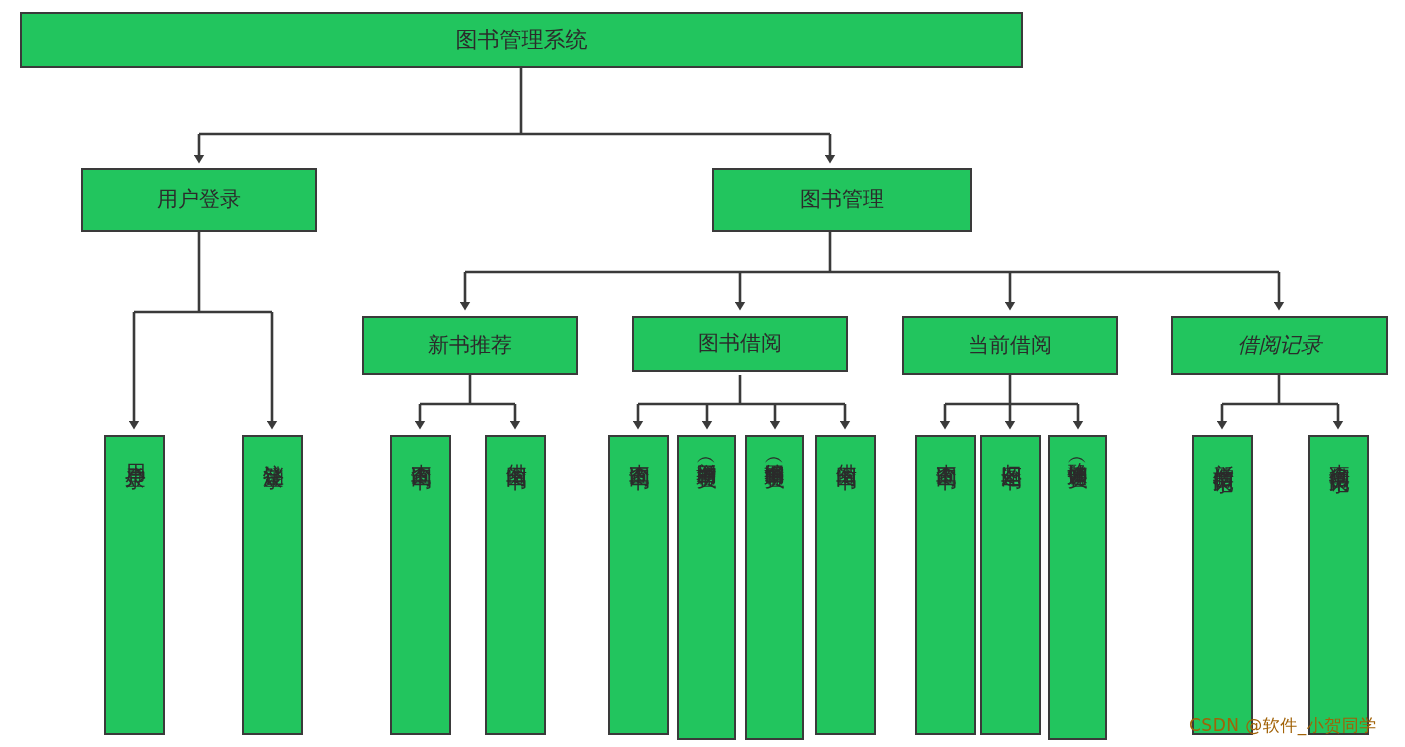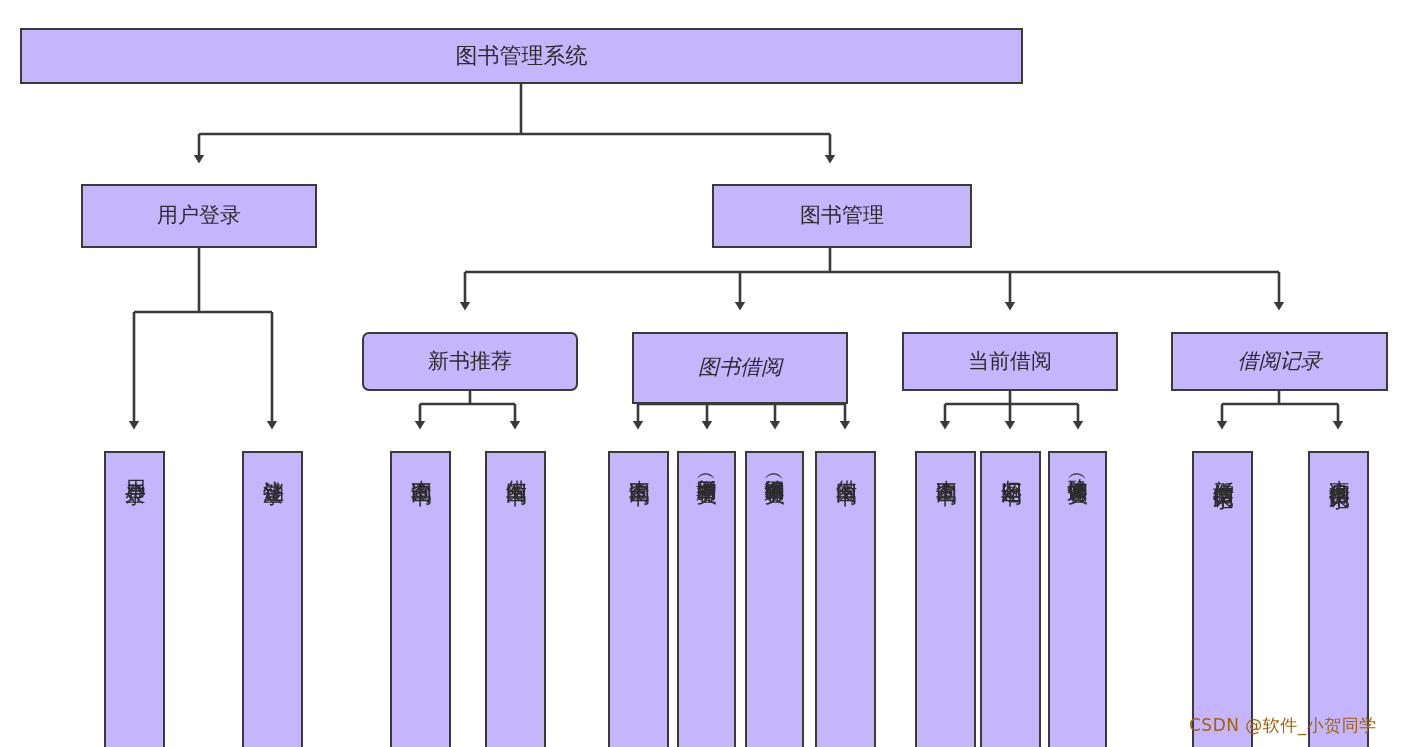--- a/index.html
+++ b/index.html
@@ -22,28 +22,27 @@
     position: absolute;
     left: 0;
     top: 0;
     width: 1405px;
     height: 747px;
     pointer-events: none;
   }
   .node {
     position: absolute;
     box-sizing: border-box;
-    background: #c4b5fd;
+    background: #22c55e;
     border: 2px solid #3a3a3a;
     display: flex;
     align-items: center;
     justify-content: center;
     color: #2b2b2b;
     z-index: 2;
-    margin-top: 16px;
   }
   .node .label {
     line-height: 1.14;
     text-align: center;
     white-space: nowrap;
   }
   .node.horiz .label {
     writing-mode: horizontal-tb;
     font-size: 21px;
   }
@@ -136,25 +135,25 @@
   </div>
 
   <div class="node horiz" style="left:81px; top:168px; width:236px; height:64px;">
     <span class="label">用户登录</span>
   </div>
 
   <div class="node horiz" style="left:712px; top:168px; width:260px; height:64px;">
     <span class="label">图书管理</span>
   </div>
 
-  <div class="node horiz" style="left:362px; top:316px; width:216px; height:59px;border-radius:7px;">
+  <div class="node horiz" style="left:362px; top:316px; width:216px; height:59px;">
     <span class="label">新书推荐</span>
   </div>
 
-  <div class="node horiz" style="left:632px; top:316px; width:216px; height:72px;font-style:italic;">
+  <div class="node horiz" style="left:632px; top:316px; width:216px; height:56px;">
     <span class="label">图书借阅</span>
   </div>
 
   <div class="node horiz" style="left:902px; top:316px; width:216px; height:59px;">
     <span class="label">当前借阅</span>
   </div>
 
   <div class="node horiz" style="left:1171px; top:316px; width:217px; height:59px;font-style:italic;">
     <span class="label">借阅记录</span>
   </div>

